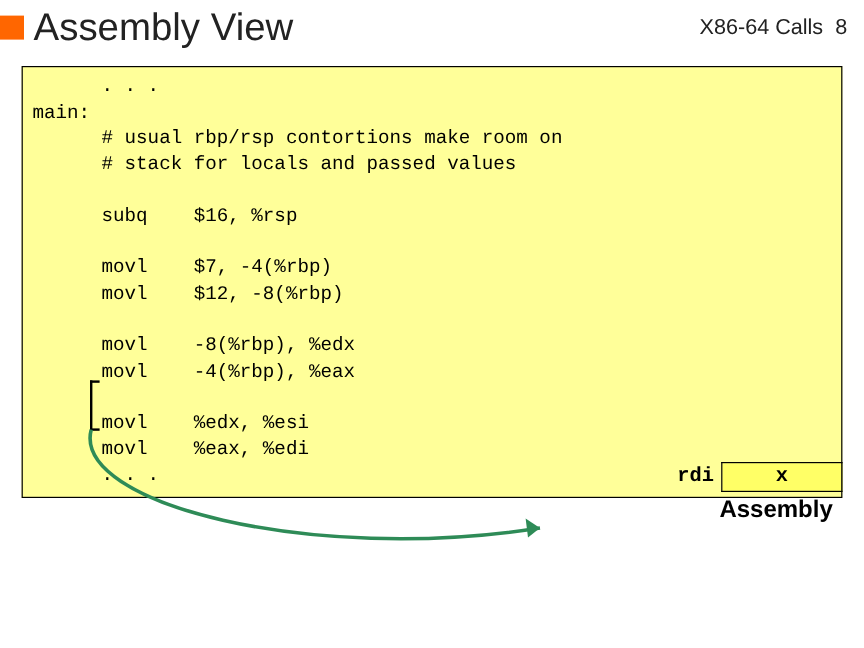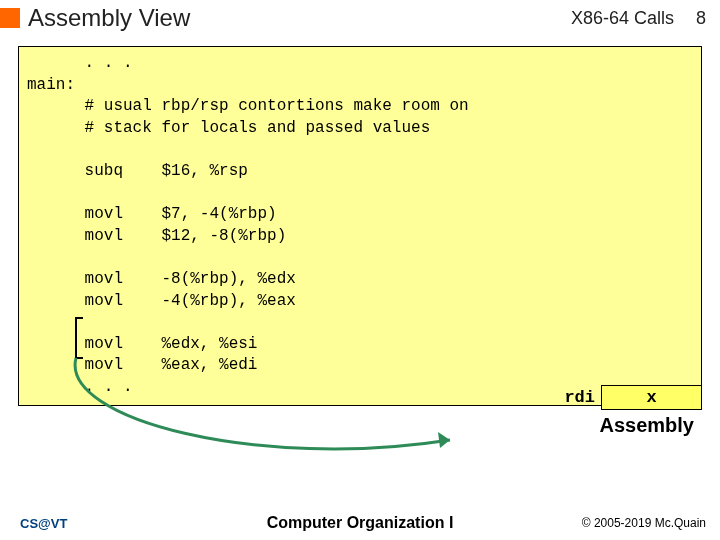--- a/index.html
+++ b/index.html
@@ -1,21 +1,21 @@
 <!DOCTYPE html>
 <html><head>
 <meta charset="utf-8">
 <style>
   * { box-sizing: border-box; margin: 0; padding: 0; }
   html, body { width: 720px; height: 540px; font-family: Arial, Helvetica, sans-serif; background: #fff; overflow: hidden; }
   .slide { position: relative; width: 720px; height: 540px; }
   .header { display: flex; align-items: center; padding: 4px 8px 4px 0; }
   .marker { width: 20px; height: 20px; background: #ff6600; margin-right: 8px; }
-  .title { font-size: 24px; color: #222; flex: 1; }
-  .topright { font-size: 18px; color: #222; display: flex; align-items: baseline; gap: 22px; padding-right: 6px; }
+  .title { font-size: 32px; color: #222; flex: 1; }
+  .topright { font-size: 18px; color: #222; display: flex; align-items: baseline; gap: 10px; padding-right: 6px; }
   .pagenum { font-size: 18px; }
   .codebox {
     margin: 10px 18px 0 18px;
     border: 1px solid #000;
     background: #ffff99;
     padding: 6px 8px 6px 8px;
     font-family: "Courier New", Courier, monospace;
     font-size: 16px;
     line-height: 1.35;
     white-space: pre;
@@ -87,19 +87,14 @@
     </tbody>
       </table>
     <div class="regs-label">Assembly</div>
   </div>
 
   <svg class="arrow-svg">
     <path d="M 76 358 C 60 420, 260 470, 450 440" stroke="#2e8b57" stroke-width="3" fill="none"></path>
     <polygon points="450,440 438,432 440,448" fill="#2e8b57"></polygon>
   </svg>
 
-  <div class="footer">
-    <div class="footer-left">CS@VT</div>
-    <div class="footer-center">Computer Organization I</div>
-    <div class="footer-right">© 2005-2019 Mc.Quain</div>
-  </div>
 
 </div>
 
 </body></html>

